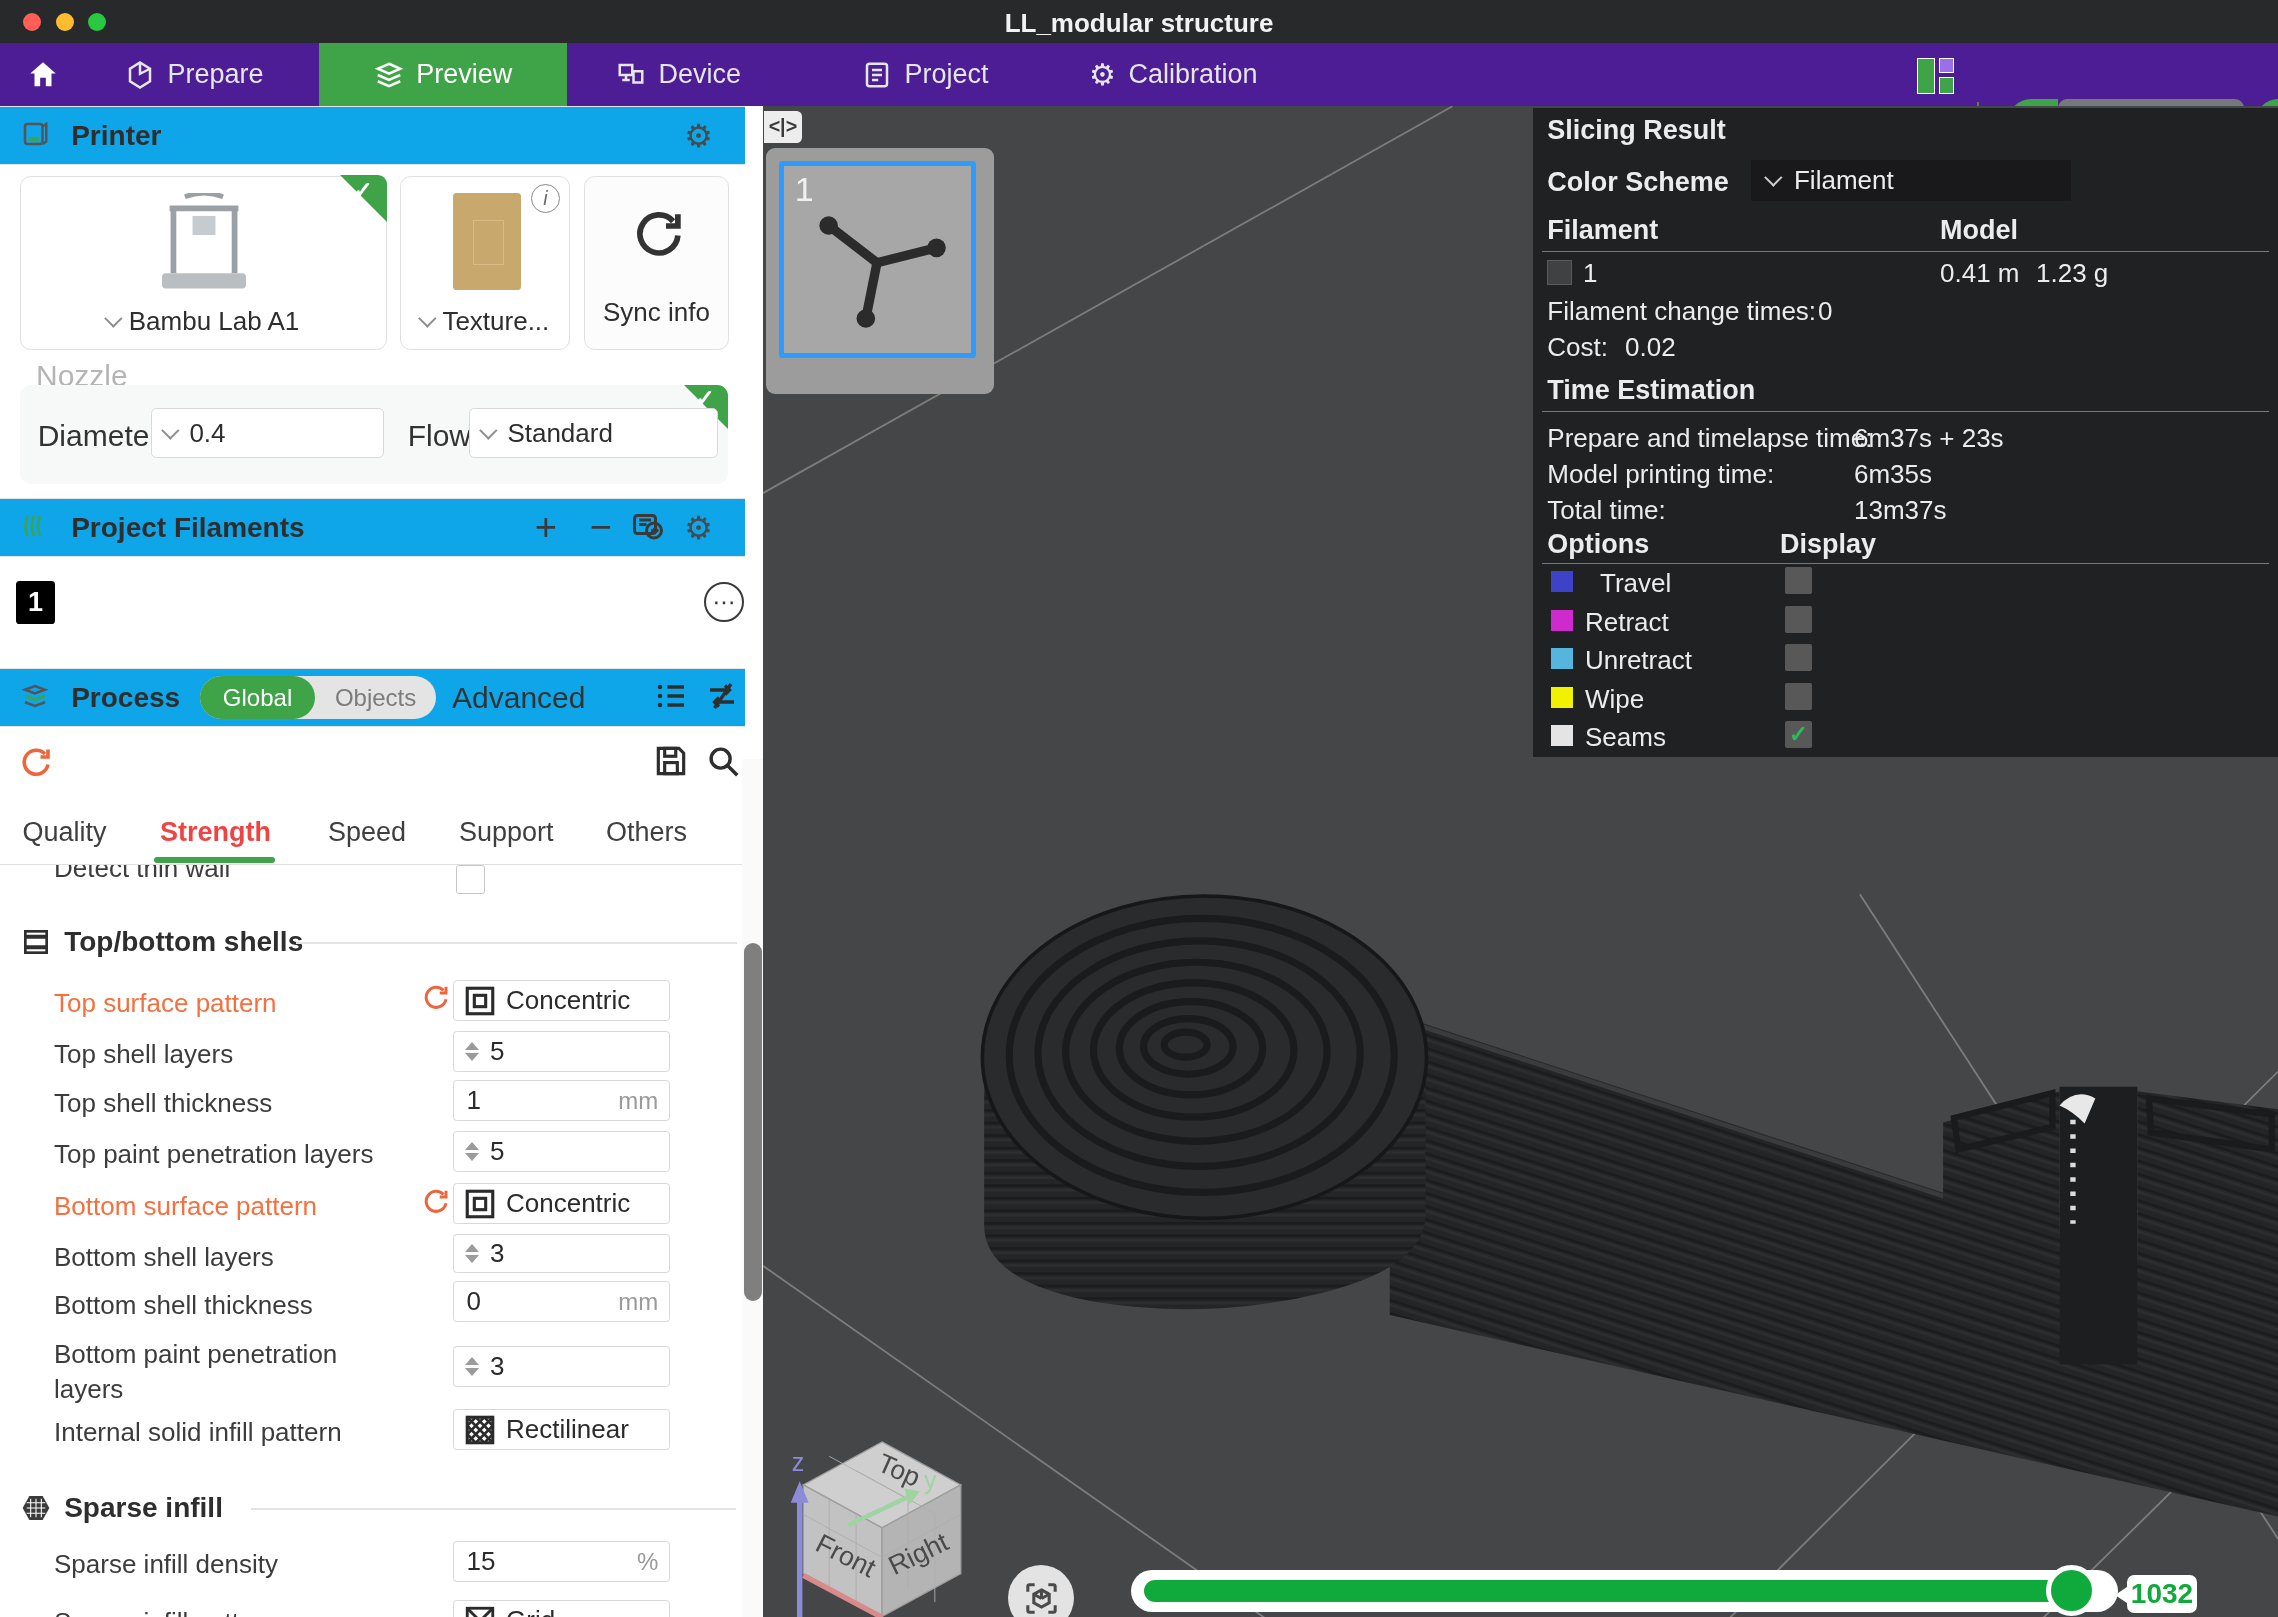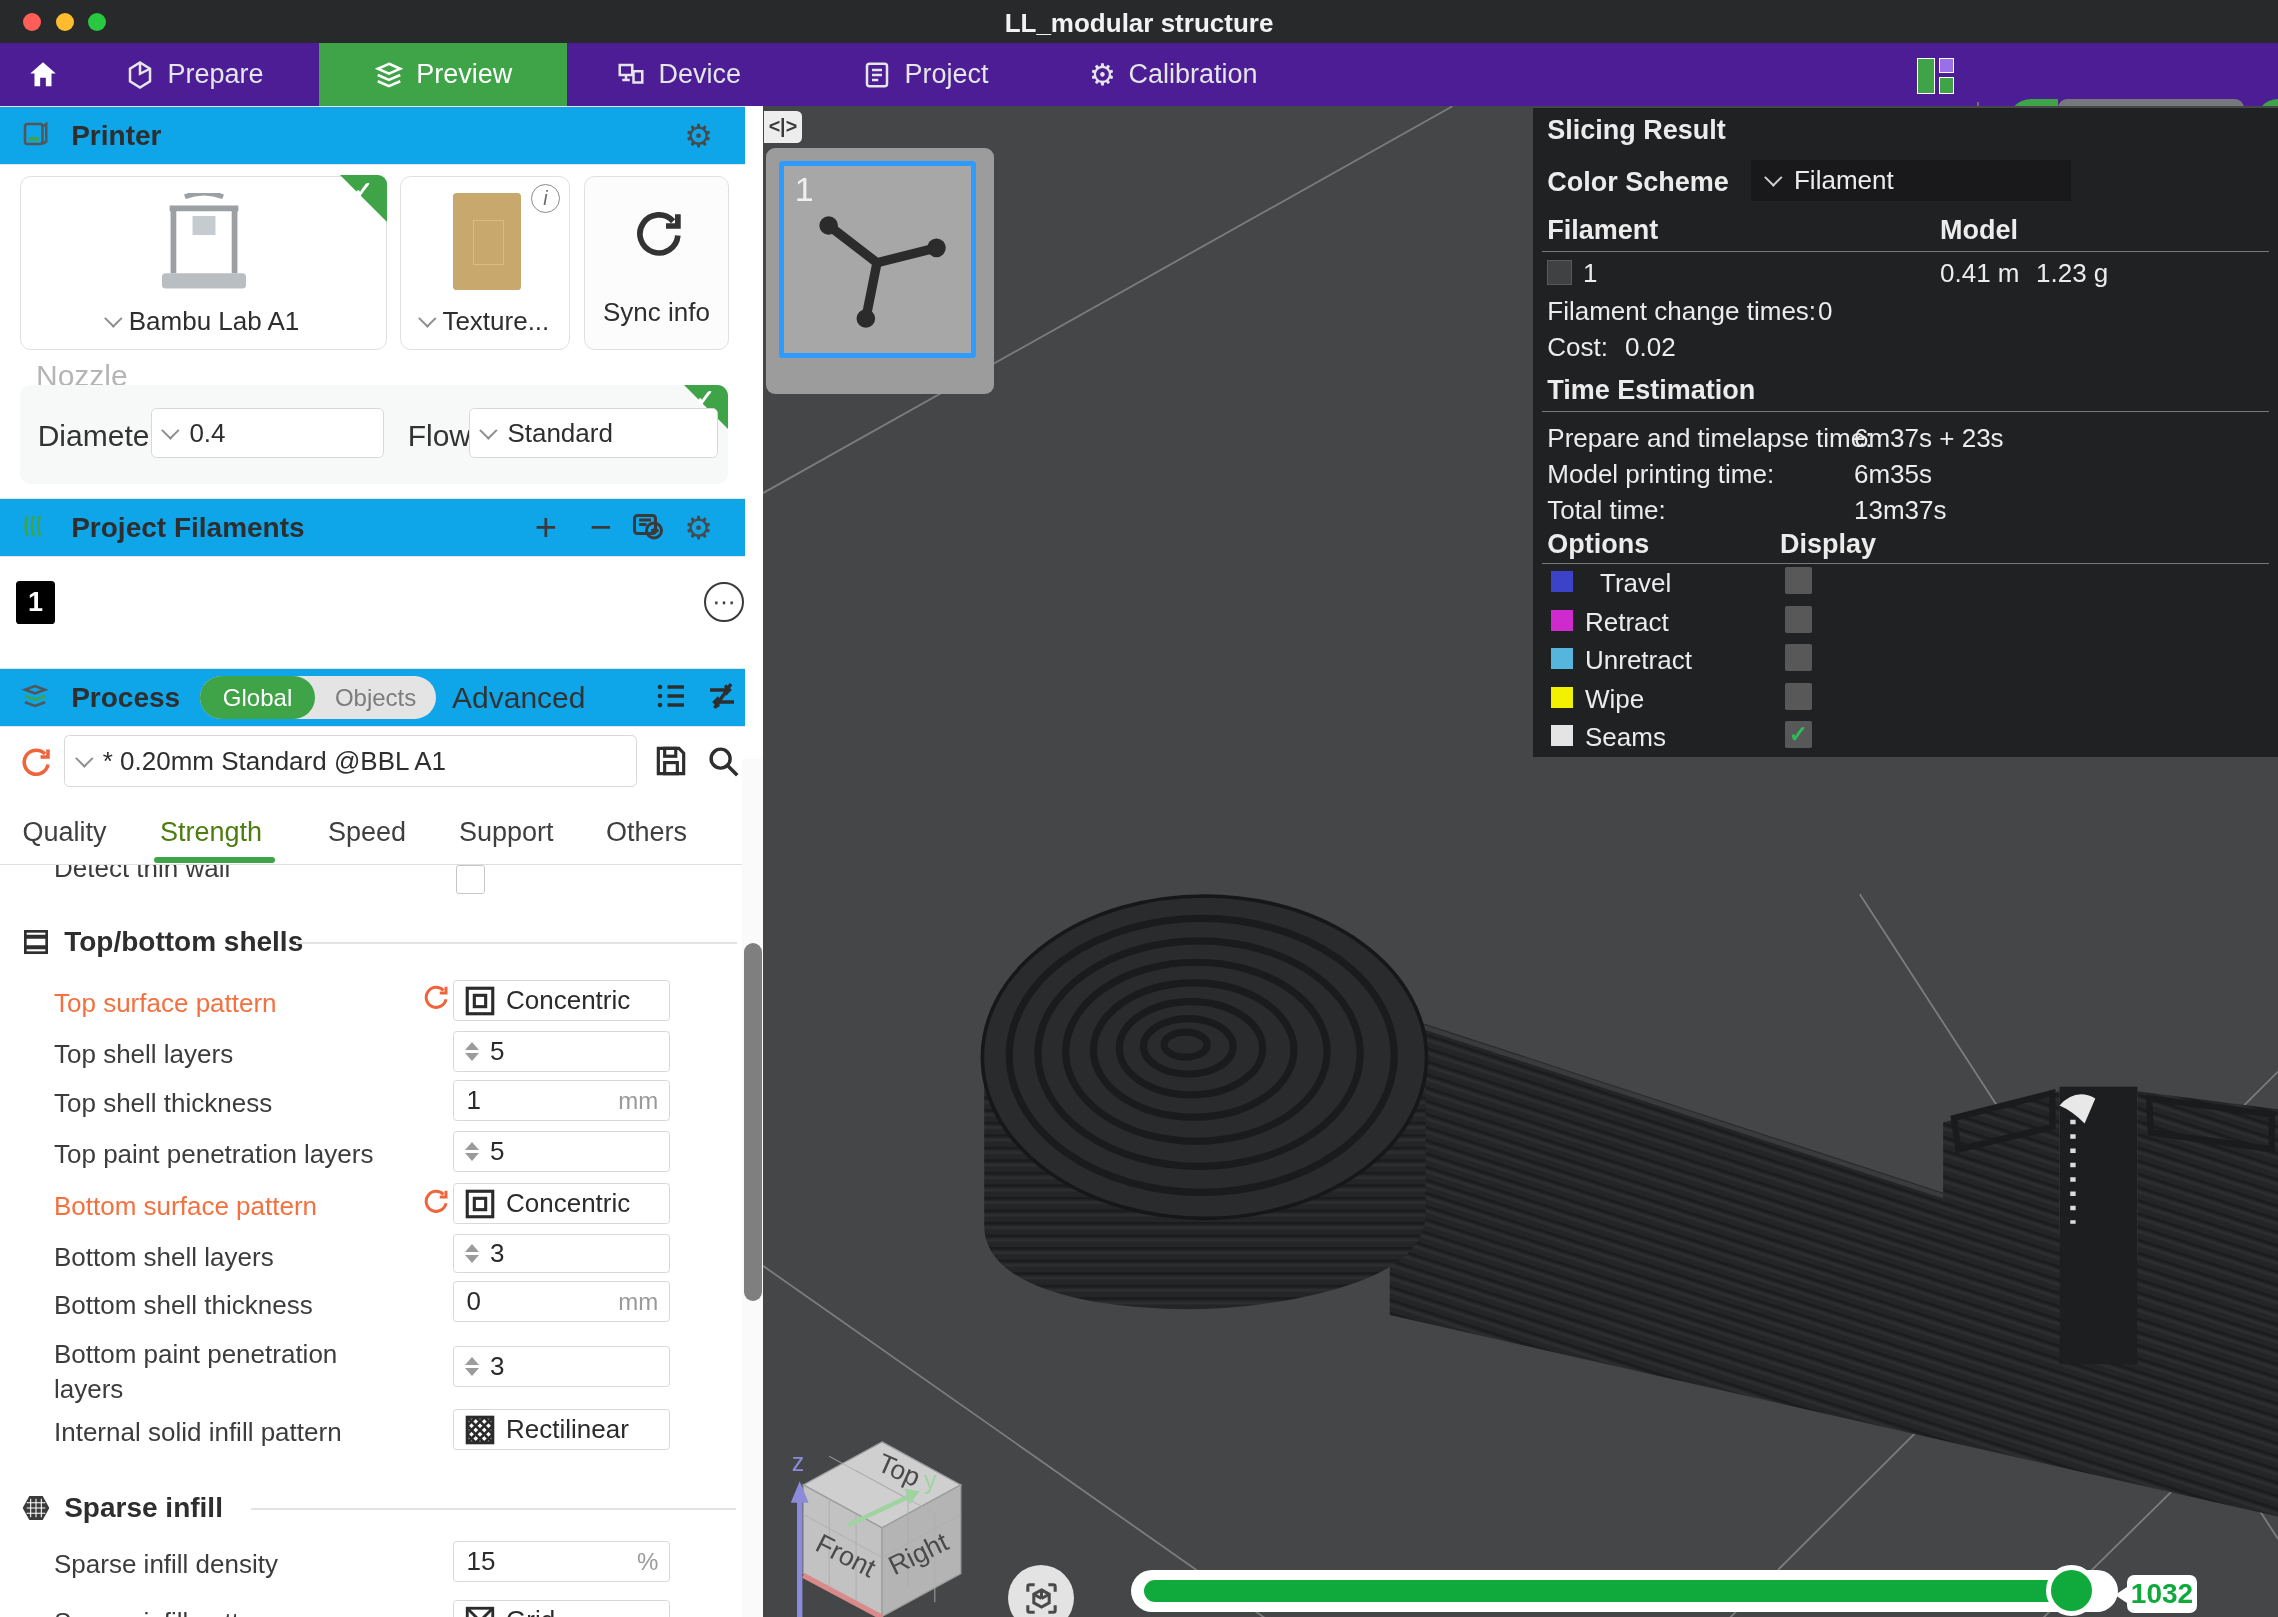--- a/index.html
+++ b/index.html
@@ -37,21 +37,21 @@
   .field{background:#fff;border:1.8px solid #D8D8D8;border-radius:5.4px;display:flex;align-items:center;
          font-size:26px;color:#2E2E2E;gap:12.5px;padding-left:12.5px;box-sizing:border-box}
   .lbl{font-size:30px;color:#333}
   .pillgrp{display:flex;background:#E4E4E4;border-radius:23px;height:43px;align-items:center}
   .pill-on{background:#3FA348;color:#fff;border-radius:21.5px;height:43px;padding:0 23px;
            display:flex;align-items:center;font-size:24px}
   .pill-off{color:#7C7C7C;padding:0 19.7px;font-size:24px}
   .toggle{width:59px;height:38px;background:#3FA348;border-radius:19px;position:relative}
   .toggle i{position:absolute;right:2.7px;top:2.7px;width:32px;height:32px;background:#fff;border-radius:50%}
   .ptab{font-size:27px;color:#3F3F3F;text-align:center}
-  .ptab.active{color:#4d7c0f;font-weight:normal}
+  .ptab.active{color:#ef4444;font-weight:bold}
   .underline{height:6.3px;background:#3FA348;border-radius:3.6px}
   
   .setrow-label{position:absolute;left:54px;font-size:26px;color:#3C3C3C}
   .setrow-label.mod{color:#F4703F}
   .ctl{position:absolute;left:453px;width:217px;height:41px;background:#fff;border:1.8px solid #D8D8D8;
        border-radius:3.6px;box-sizing:border-box;display:flex;align-items:center;font-size:26px;color:#2B2B2B}
   .spin{width:36px;height:100%;display:flex;flex-direction:column;align-items:center;
         justify-content:center;gap:3.6px;border-right:0}
   .spin b{width:0;height:0;border-left:7.2px solid transparent;border-right:7.2px solid transparent}
   .spin .u{border-bottom:8px solid #9B9B9B}
@@ -312,24 +312,20 @@
   </div>
 
   <span class="abs" style="left:18px;top:639px">
     <svg width="36" height="36" viewBox="0 0 24 24">
         <g fill="none" stroke="#F0643C" stroke-width="2.4">
           <path d="M18 6a8 8 0 1 0 2 7"></path>
           <path d="M20 3v5h-5"></path>
         </g>
       </svg>
   </span>
-  <div class="abs field" style="left:64px;top:629px;width:573px;height:52px">
-    <span class="chev"></span>
-    <span>* 0.20mm Standard @BBL A1</span>
-  </div>
   <span class="abs" style="left:652px;top:636px">
     <svg width="38" height="38" viewBox="0 0 24 24">
         <g fill="none" stroke="#2E2E2E" stroke-width="2">
           <path d="M4 4h13l3 3v13H4z"></path>
           <rect x="8" y="13" width="8" height="7"></rect>
           <rect x="8" y="4" width="7" height="5"></rect>
         </g>
       </svg>
   </span>
   <span class="abs" style="left:704px;top:636px">

